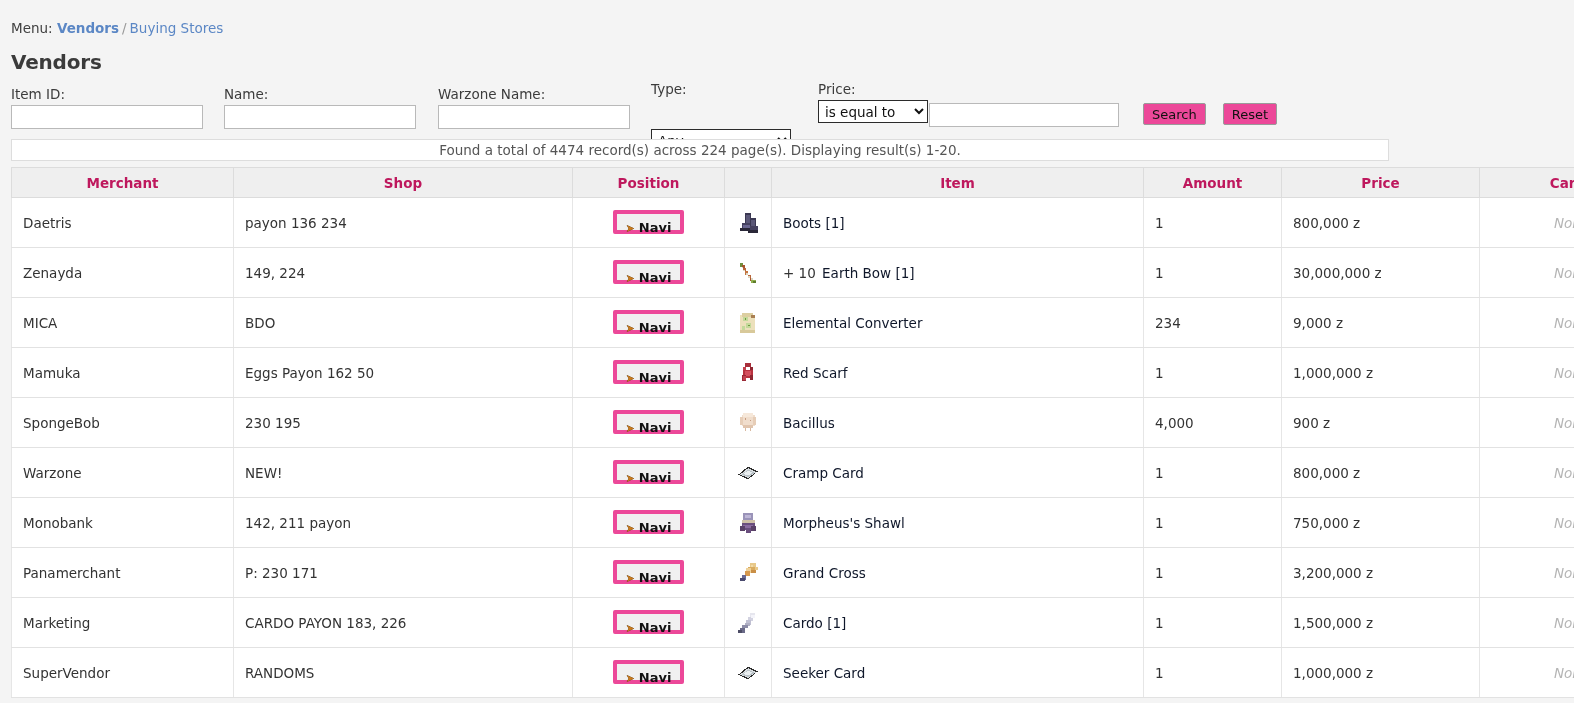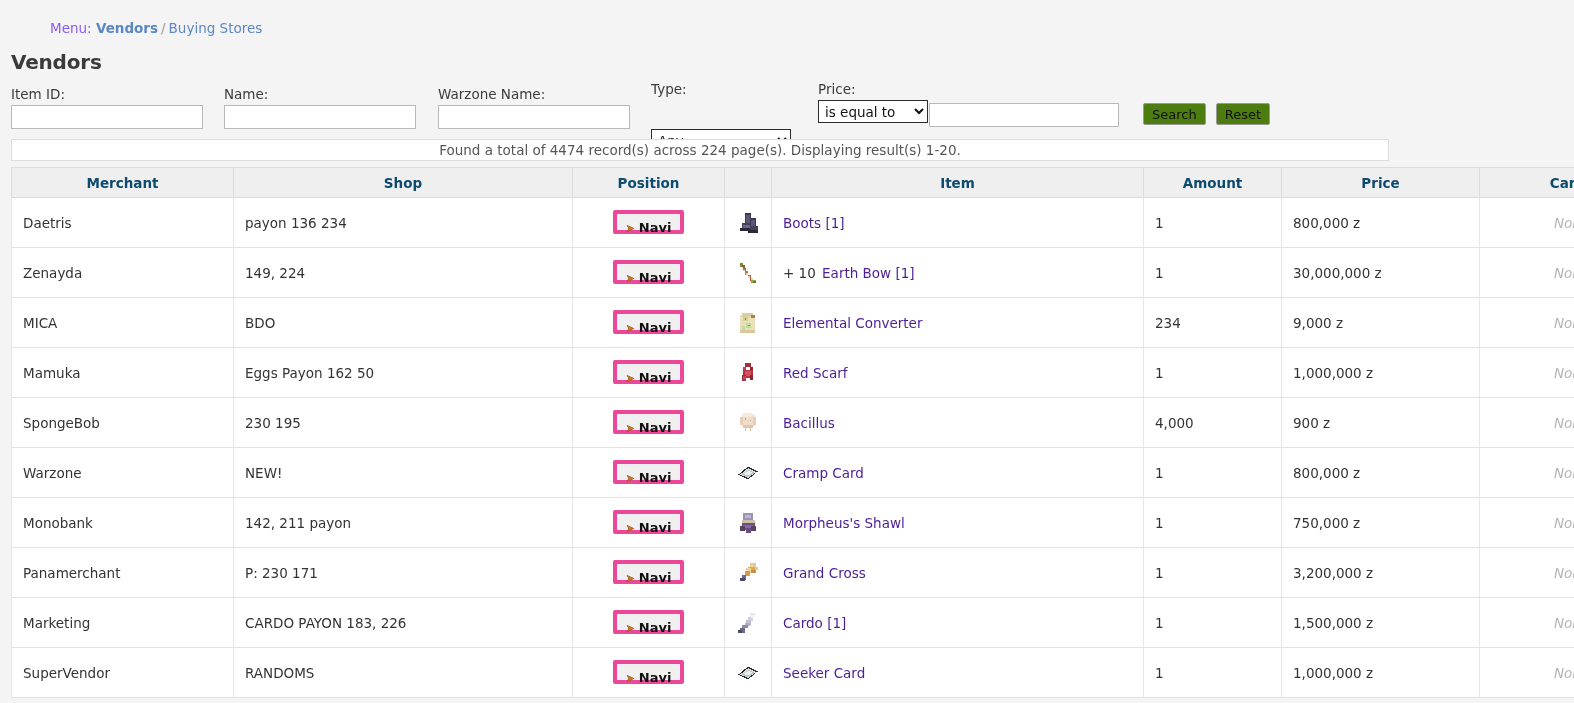--- a/index.html
+++ b/index.html
@@ -12,21 +12,21 @@
     overflow: hidden;
   }
   #page { width: 1574px; height: 703px; position: relative; }
 
   
   .breadcrumb {
     position: absolute; left: 11px; top: 19px;
     font-size: 13.5px; line-height: 18px;
     white-space: nowrap;
   }
-  .breadcrumb .bc-menu { color: #8b5cf6; margin-left: 39px; }
+  .breadcrumb .bc-menu { color: #404040; }
   .breadcrumb .bc-sep  { color: #999; margin: 0 3px; }
   .breadcrumb a { color: #5b87c5; text-decoration: none; }
   .breadcrumb a.strong { font-weight: bold; }
 
   
   .page-title {
     position: absolute; left: 11px; top: 49px;
     font-size: 20px; font-weight: bold; color: #3b3b3b;
     letter-spacing: -0.2px;
     line-height: 26px;
@@ -73,27 +73,27 @@
   #f-pricev   { left: 929px; top: 17px; }
   #f-pricev   input { width: 190px; }
 
   .btnrow { position: absolute; left: 1143px; top: 17px; }
   .btnrow button {
     height: 22px;
     padding: 0 8px;
     font-family: "DejaVu Sans", sans-serif;
     font-size: 13px;
     color: #111;
-    background: #4d7c0f;
+    background: #ec4899;
     border: 1px solid #9a9a9a;
     border-radius: 2px;
     cursor: pointer;
     vertical-align: top;
   }
-  .btnrow button + button { margin-left: 5px; }
+  .btnrow button + button { margin-left: 12px; }
 
   
   .notice {
     position: absolute; left: 11px; top: 139px;
     width: 1378px; height: 22px;
     background: #fff;
     border: 1px solid #ddd;
     border-left: 1px solid #ddd;
     font-size: 13.5px; color: #555;
     text-align: center;
@@ -109,21 +109,21 @@
     width: 1552px;
     border-collapse: collapse;
     background: #fff;
     table-layout: fixed;
   }
   table.vendors th {
     background: #efefef;
     border: 1px solid #dcdcdc;
     font-size: 13.5px;
     font-weight: bold;
-    color: #0c4a6e;
+    color: #be185d;
     height: 30px;
     text-align: center;
     padding: 0 6px;
   }
   table.vendors th.sorted span { }
   table.vendors td {
     border: 1px solid #e2e2e2;
     border-left: 1px solid #e6e6e6;
     border-right: 1px solid #e6e6e6;
     height: 50px;
@@ -160,21 +160,21 @@
     cursor: pointer;
     white-space: nowrap;
     font-weight: bold;
   }
   .navi-btn .tri {
     color: #c87a1e;
     font-size: 11px;
     margin-right: 4px;
     text-shadow: 0 0 0 #000;
   }
-  a.item-link { color: #4c1d95; text-decoration: none; }
+  a.item-link { color: #0f172a; text-decoration: none; }
   .refine { color: #333; margin-right: 2px; }
   .none-val { color: #b5b5b5; font-style: italic; }
 
   
   .sprite { display: inline-block; width: 26px; height: 26px; position: relative; vertical-align: middle; }
   .sprite svg { display:block; width: 26px; height: 26px; image-rendering: pixelated; }
 </style>
 </head>
 <body>
 

